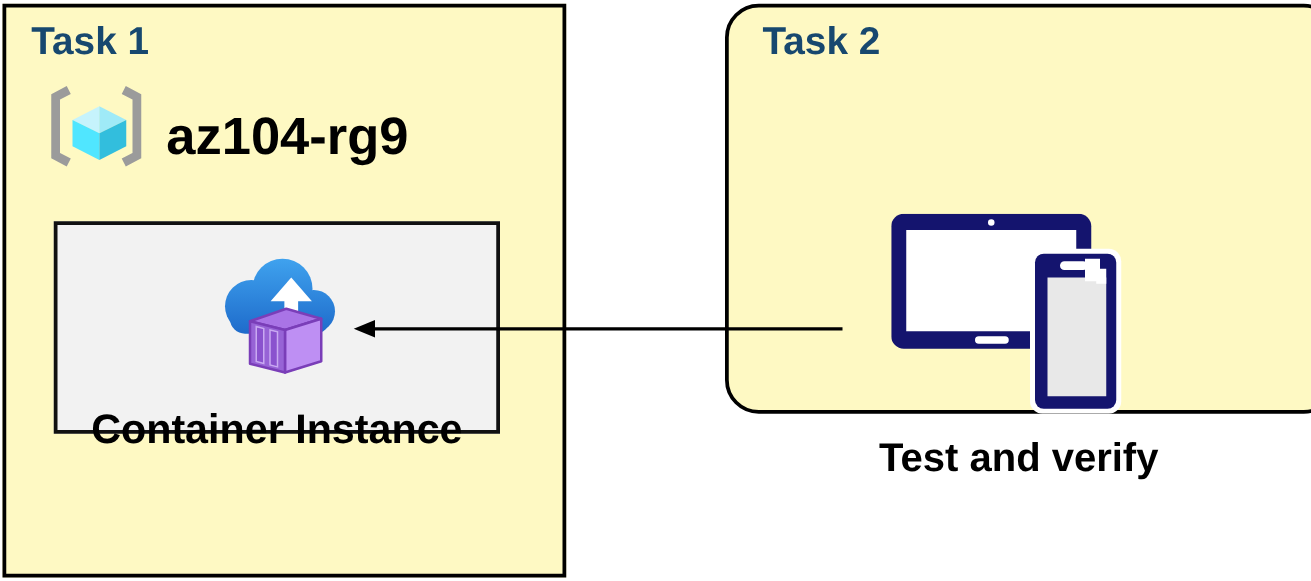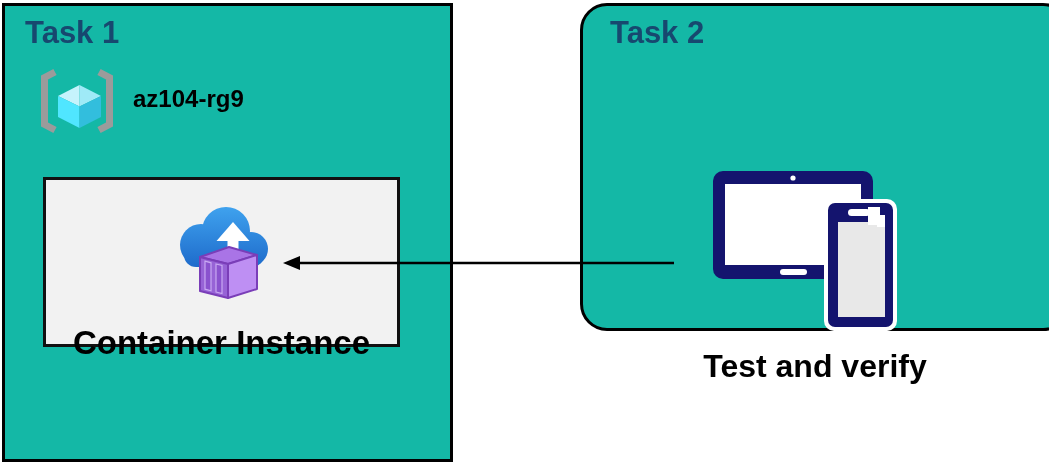--- a/index.html
+++ b/index.html
@@ -8,37 +8,37 @@
     width: 1049px;
     height: 465px;
     background: #ffffff;
     font-family: "Liberation Sans", sans-serif;
     overflow: hidden;
   }
   .task-box {
     position: absolute;
     box-sizing: border-box;
     border: 3px solid var(--box-border, #000);
-    background: #14b8a6;
+    background: #fef9c3;
   }
   .task-box.t1 { left: 2px; top: 3px; width: 451px; height: 459px; }
   .task-box.t2 { left: 580px; top: 3px; width: 490px; height: 328px; border-radius: 27px; }
   .task-title {
     position: absolute;
     left: 20px; top: 9px;
     font-size: 31px;
     font-weight: bold;
     color: var(--task-title, #17486F);
     white-space: nowrap;
   }
   .rg-icon { position: absolute; left: 31px; top: 61px; width: 80px; height: 68px; }
   .rg-name {
     position: absolute;
     left: 128px; top: 79px;
-    font-size: 24px;
+    font-size: 42px;
     font-weight: bold;
     color: var(--label-text, #000);
     white-space: nowrap;
   }
   .inner-box {
     position: absolute;
     left: 38px; top: 171px;            
     width: 357px; height: 170px;
     box-sizing: border-box;
     background: var(--inner-box-fill, #F2F2F2);

